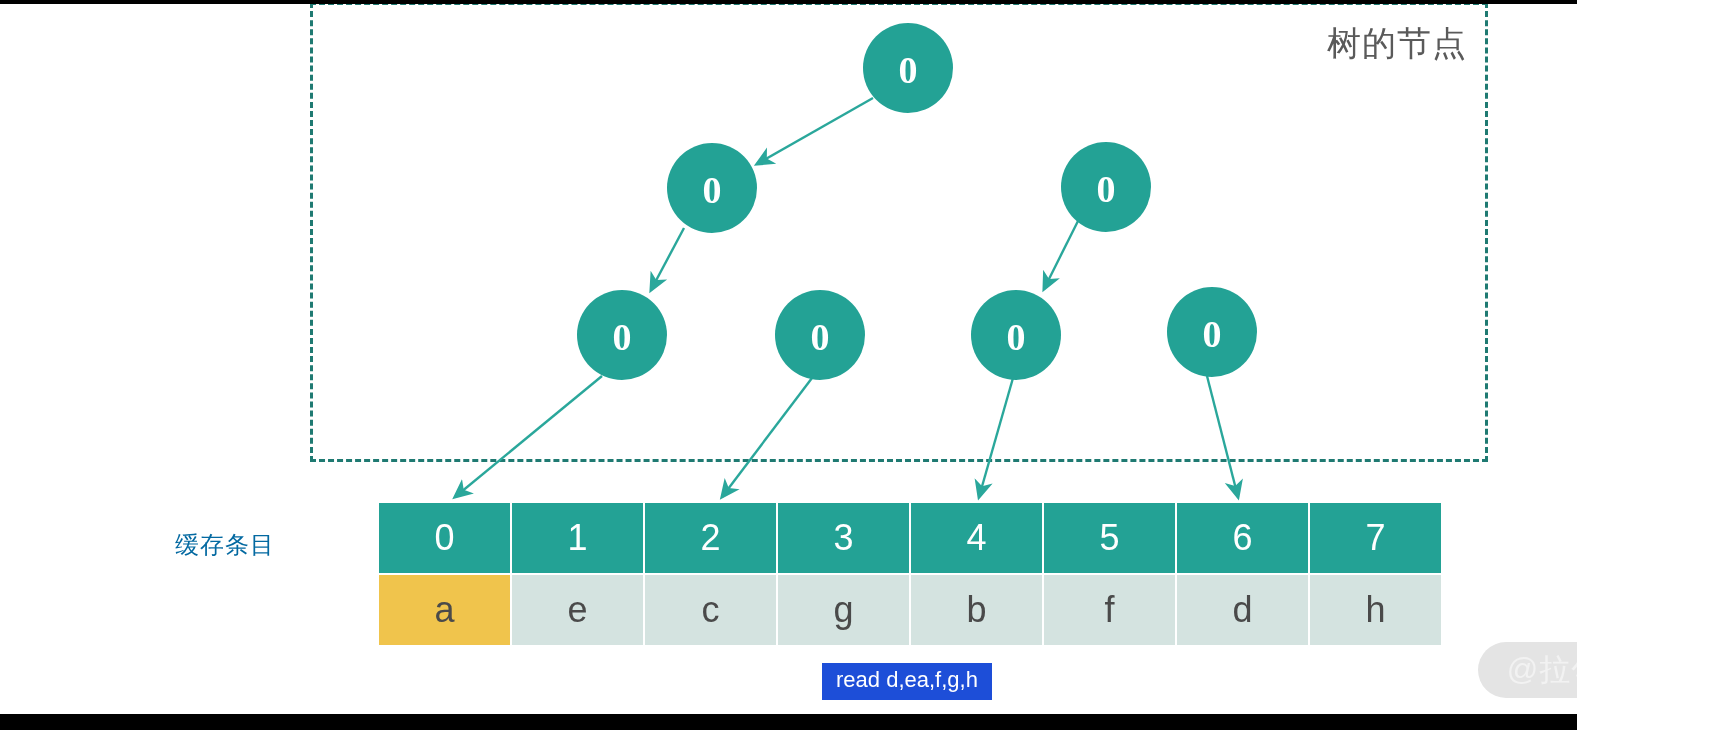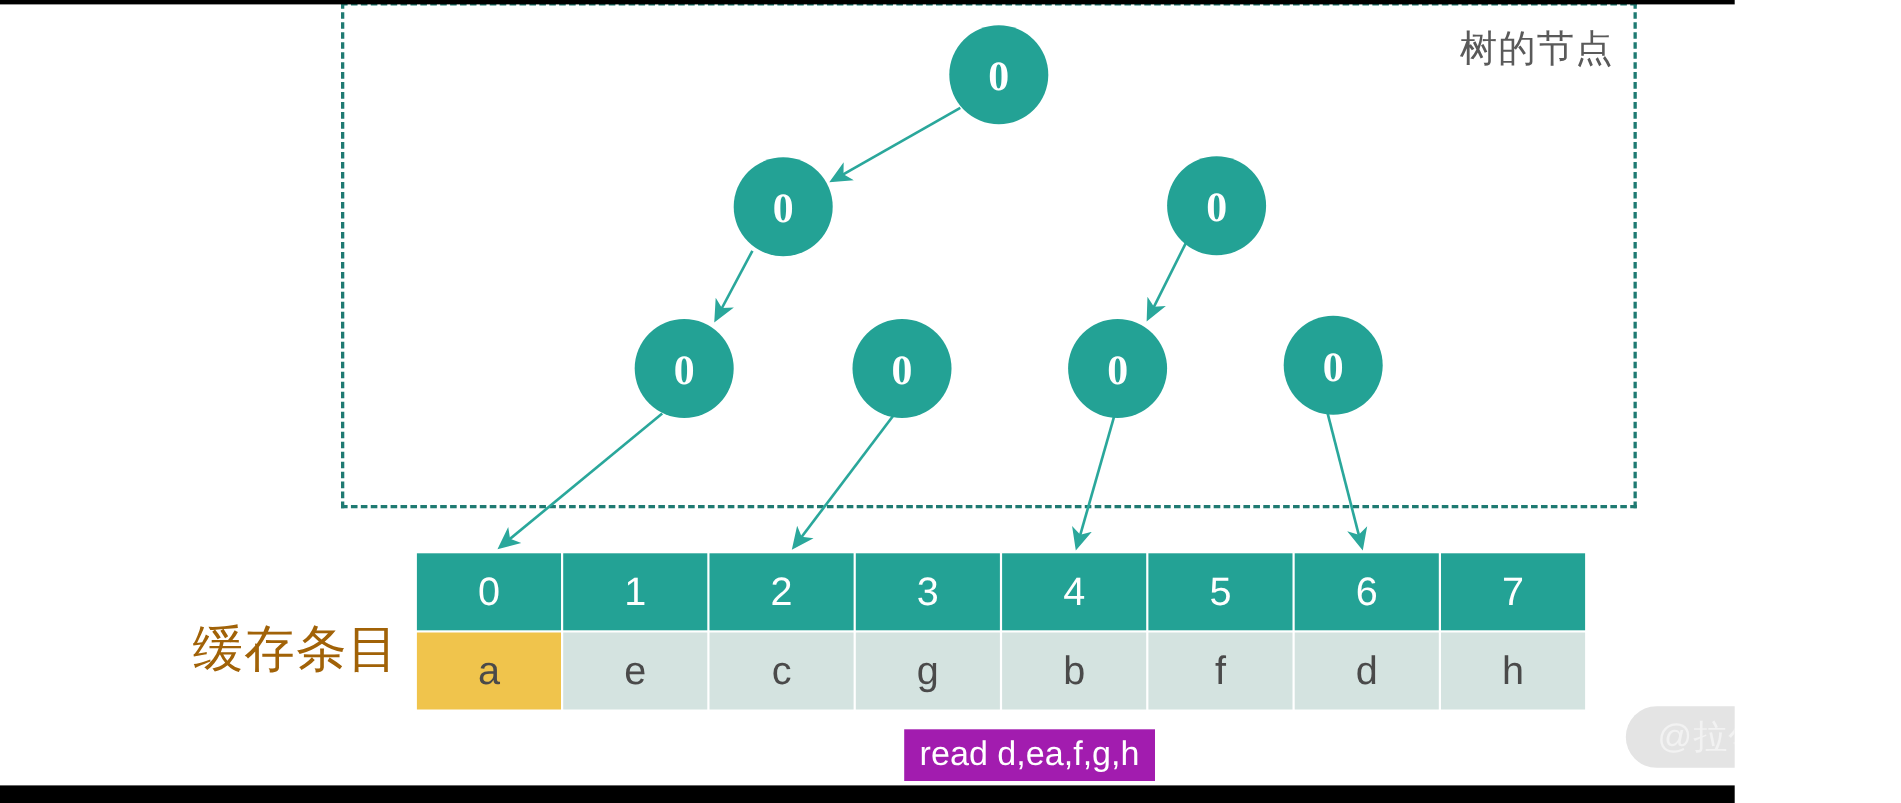--- a/index.html
+++ b/index.html
@@ -74,23 +74,23 @@
     stroke: #2aa79b;
     stroke-width: 2.4;
     fill: none;
   }
   #diagram-svg .edge-head { fill: #2aa79b; }
 
   
   #cache-label {
     position: absolute;
     left: 175px;
-    top: 559px;
-    font-size: 46px;
-    color: #a16207;
+    top: 529px;
+    font-size: 24px;
+    color: #0369a1;
     letter-spacing: 1px;
     white-space: nowrap;
     z-index: 6;
   }
   #cache-table {
     position: absolute;
     left: 379px;
     top: 503px;
     z-index: 6;
   }
@@ -120,23 +120,23 @@
   .cell.value.highlight {
     background: #f0c44c;
     color: #4a4a4a;
   }
 
   
   #read-callout {
     position: absolute;
     left: 822px;
     top: 663px;
-    background: #a21caf;
+    background: #1d4ed8;
     color: #ffffff;
-    font-size: 31px;
+    font-size: 22px;
     padding: 4px 14px 7px 14px;
     white-space: nowrap;
     z-index: 8;
   }
 
   
   #watermark {
     position: absolute;
     left: 1478px;
     top: 642px;

